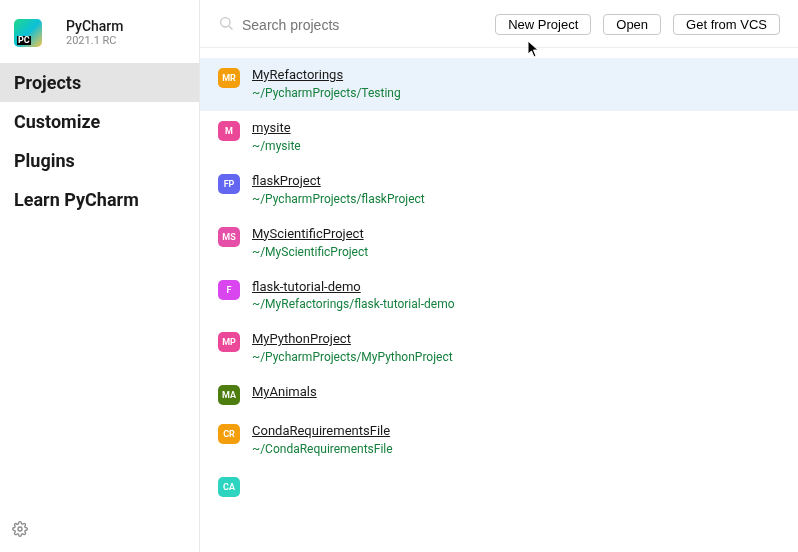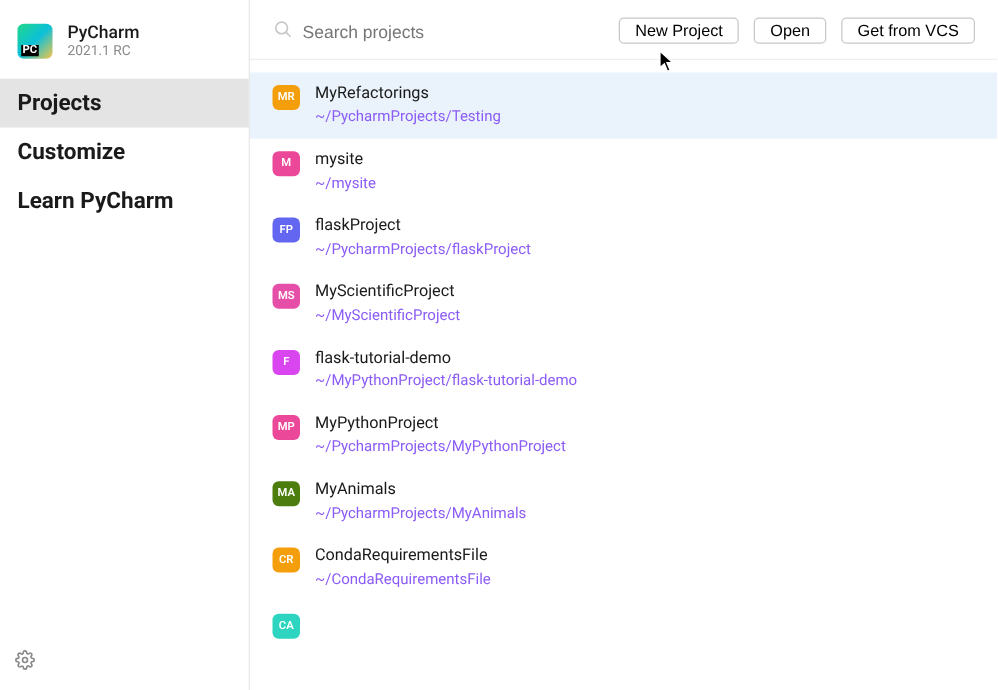--- a/index.html
+++ b/index.html
@@ -16,21 +16,21 @@
     .sidebar {
       width: 200px;
       border-right: 1px solid #e8e8e8;
       display: flex;
       flex-direction: column;
       background: #fff;
     }
     .logo-block {
       display: flex;
       align-items: center;
-      gap: 12px;
+      gap: 24px;
       padding: 18px 14px 16px 14px;
     }
     .logo {
       width: 28px;
       height: 28px;
       border-radius: 5px;
       background: linear-gradient(135deg, #21d789 0%, #0bc0d9 50%, #f7c54a 100%);
       display: flex;
       align-items: center;
       justify-content: center;
@@ -123,22 +123,22 @@
       border-radius: 5px;
       display: flex;
       align-items: center;
       justify-content: center;
       color: #fff;
       font-size: 9px;
       font-weight: 600;
       flex-shrink: 0;
       margin-top: 1px;
     }
-    .ptext .pname { font-size: 13px; color: #1a1a1a; line-height: 1.3; }
-    .ptext .ppath { font-size: 12px; color: #8b5cf6; line-height: 1.5; }
+    .ptext .pname { font-size: 13px; color: #1a1a1a; line-height: 1.3; text-decoration: underline; }
+    .ptext .ppath { font-size: 12px; color: #15803d; line-height: 1.5; }
     .cursor-arrow {
       position: absolute;
       left: 527px;
       top: 40px;
       pointer-events: none;
     }
   </style>
 </head>
 <body>
 
@@ -146,20 +146,21 @@
   <div class="logo-block">
     <div class="logo"></div>
     <div class="logo-text">
       <div class="name">PyCharm</div>
       <div class="ver">2021.1 RC</div>
     </div>
   </div>
   <nav class="nav" id="nav">
       <div class="nav-item selected"><span>Projects</span></div>
       <div class="nav-item"><span>Customize</span></div>
+      <div class="nav-item"><span>Plugins</span></div>
       <div class="nav-item"><span>Learn PyCharm</span></div>
     </nav>
   <div class="sidebar-bottom">
     <span class="gear">
       <svg width="16" height="16" viewBox="0 0 24 24" fill="none" stroke="currentColor" stroke-width="2">
         <circle cx="12" cy="12" r="3"></circle>
         <path d="M19.4 15a1.65 1.65 0 0 0 .33 1.82l.06.06a2 2 0 1 1-2.83 2.83l-.06-.06a1.65 1.65 0 0 0-1.82-.33 1.65 1.65 0 0 0-1 1.51V21a2 2 0 0 1-4 0v-.09a1.65 1.65 0 0 0-1-1.51 1.65 1.65 0 0 0-1.82.33l-.06.06a2 2 0 1 1-2.83-2.83l.06-.06a1.65 1.65 0 0 0 .33-1.82 1.65 1.65 0 0 0-1.51-1H3a2 2 0 0 1 0-4h.09a1.65 1.65 0 0 0 1.51-1 1.65 1.65 0 0 0-.33-1.82l-.06-.06a2 2 0 1 1 2.83-2.83l.06.06a1.65 1.65 0 0 0 1.82.33h0a1.65 1.65 0 0 0 1-1.51V3a2 2 0 0 1 4 0v.09a1.65 1.65 0 0 0 1 1.51h0a1.65 1.65 0 0 0 1.82-.33l.06-.06a2 2 0 1 1 2.83 2.83l-.06.06a1.65 1.65 0 0 0-.33 1.82v0a1.65 1.65 0 0 0 1.51 1H21a2 2 0 0 1 0 4h-.09a1.65 1.65 0 0 0-1.51 1z"></path>
       </svg>
     </span>
   </div>
@@ -206,35 +207,34 @@
         <div class="picon" style="background: rgb(230, 79, 167);">MS</div>
         <div class="ptext">
           <div class="pname">MyScientificProject</div>
           <div class="ppath">~/MyScientificProject</div>
         </div>
       </div>
       <div class="proj">
         <div class="picon" style="background: rgb(217, 70, 239);">F</div>
         <div class="ptext">
           <div class="pname">flask-tutorial-demo</div>
-          <div class="ppath">~/MyPythonProject/flask-tutorial-demo</div>
+          <div class="ppath">~/MyRefactorings/flask-tutorial-demo</div>
         </div>
       </div>
       <div class="proj">
         <div class="picon" style="background: rgb(236, 72, 153);">MP</div>
         <div class="ptext">
           <div class="pname">MyPythonProject</div>
           <div class="ppath">~/PycharmProjects/MyPythonProject</div>
         </div>
       </div>
       <div class="proj">
         <div class="picon" style="background: #4d7c0f;">MA</div>
         <div class="ptext">
           <div class="pname">MyAnimals</div>
-          <div class="ppath">~/PycharmProjects/MyAnimals</div>
         </div>
       </div>
       <div class="proj">
         <div class="picon" style="background: rgb(245, 158, 11); text-align: right;">CR</div>
         <div class="ptext">
           <div class="pname">CondaRequirementsFile</div>
           <div class="ppath">~/CondaRequirementsFile</div>
         </div>
       </div>
       <div class="proj">

